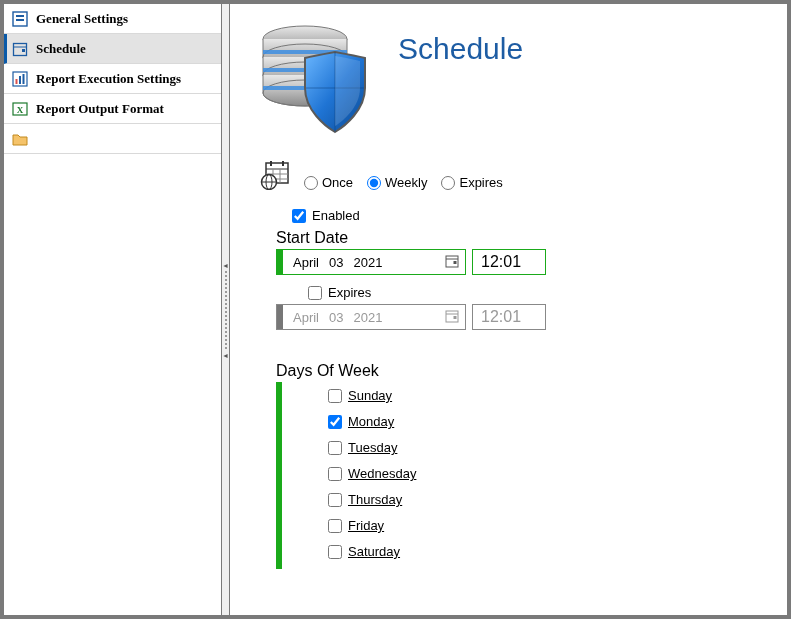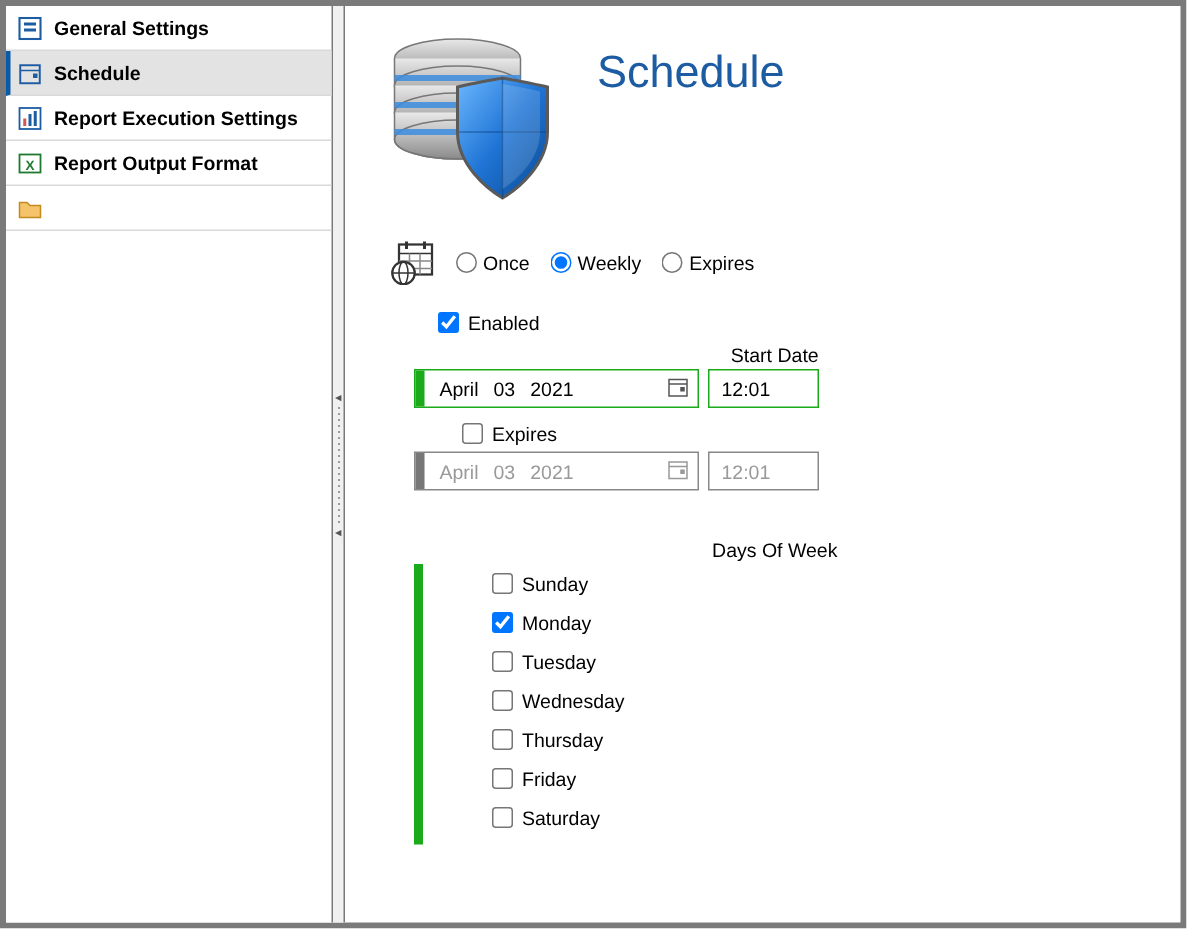--- a/index.html
+++ b/index.html
@@ -1,48 +1,48 @@
 <!DOCTYPE html>
 <html><head>
 <meta charset="utf-8">
 <style>
   * { box-sizing: border-box; }
   html, body { margin:0; padding:0; font-family: "Segoe UI", Arial, sans-serif; font-size:13px; color:#000; }
   .window { width:791px; height:619px; border:4px solid #7a7a7a; background:#fff; display:flex; position:relative; }
-  .sidebar { width:218px; border-right:1px solid #7a7a7a; background:#fff; }
+  .sidebar { width:218px; border-right:1px solid #7a7a7a; background:#fff;font-family:Liberation Serif, serif; }
   .nav-item { display:flex; align-items:center; height:30px; padding:0 8px; border-bottom:1px solid #d9d9d9; cursor:pointer; font-weight:bold; gap:8px; }
   .nav-item.selected { background:#e3e3e3; border-left:3px solid #0a5aa8; padding-left:5px; }
   .nav-icon { width:16px; height:16px; flex:0 0 16px; display:flex; align-items:center; justify-content:center; }
   .splitter { width:8px; background:#f0f0f0; border-right:1px solid #7a7a7a; position:relative; cursor:col-resize;}
   .splitter .dots { position:absolute; top:50%; left:50%; transform:translate(-50%,-50%); width:4px; height:80px; background-image:radial-gradient(#999 1px, transparent 1px); background-size:4px 4px; }
   .splitter .arrow { position:absolute; left:50%; transform:translateX(-50%); font-size:7px; color:#555;}
   .main { flex:1; padding:0; overflow:hidden; position:relative;}
   .header { display:flex; align-items:flex-start; gap:18px; padding:10px 20px 0 20px;}
   .header-icon { width:130px; height:130px; flex:0 0 130px; display:flex; align-items:center; justify-content:center;}
   .header-text h1 { font-size:30px; font-weight:400; color:#1d5ca3; margin:18px 0 6px 0;}
   .header-text p { margin:0; color:#444; font-size:14px;}
   .content { padding:10px 30px; }
-  .freq-row { display:flex; align-items:center; gap:14px; margin:6px 0 18px 0;}
+  .freq-row { display:flex; align-items:flex-end; gap:14px; margin:6px 0 18px 0;}
   .cal-icon { width:30px; height:30px; }
   .radio-wrap { display:flex; align-items:center; gap:4px; font-size:13px;}
   input[type=radio],input[type=checkbox]{ width:14px; height:14px; margin:0;}
-  .chk-row { display:flex; align-items:flex-start; gap:6px; font-size:13px; margin-bottom:4px;padding-left:32px;}
-  .field-label { font-size:13px; margin:6px 0 2px 0;text-align:center;}
+  .chk-row { display:flex; align-items:flex-end; gap:6px; font-size:13px; margin-bottom:4px;padding-left:32px;}
+  .field-label { font-size:16px; margin:6px 0 2px 0;}
   .date-row { display:flex; gap:6px; margin-bottom:10px;align-items:center;}
   .date-box { border:1px solid #1aaa1a; height:26px; display:flex; align-items:center; font-size:13px; background:#fff;}
   .date-box.disabled { border-color:#888; color:#999;}
   .date-box .bar { width:6px; height:100%; background:#1aaa1a;}
   .date-box.disabled .bar { background:#777;}
   .date-box .txt { padding:0 10px; flex:1; display:flex; gap:10px;}
   .date-box .cal { width:26px; text-align:center; color:#555;}
-  .time-box { border:1px solid #1aaa1a; height:26px; width:74px; display:flex; align-items:center; padding:0 8px; font-size:13px;}
+  .time-box { border:1px solid #1aaa1a; height:26px; width:74px; display:flex; align-items:center; padding:0 8px; font-size:16px;}
   .time-box.disabled { border-color:#888; color:#999;}
   .indent { margin-left:16px; }
   .dow-section { margin-top:32px;}
-  .dow-box { border-left:6px solid #1aaa1a; padding:6px 0 6px 14px; display:flex; flex-direction:column; gap:7px; margin-top:2px;}
+  .dow-box { border-left:6px solid #1aaa1a; padding:6px 0 6px 14px; display:flex; flex-direction:column; gap:7px; margin-top:2px;text-decoration:underline;}
   .save-btn { margin-top:26px; background:#0a5aa8; color:#fff; border:1px solid #084a88; padding:7px 16px; font-size:13px; cursor:pointer;}
 </style>
 </head>
 <body>
 
 <div class="window">
 
   <div class="sidebar">
     <div class="nav-item">
       <span class="nav-icon">

